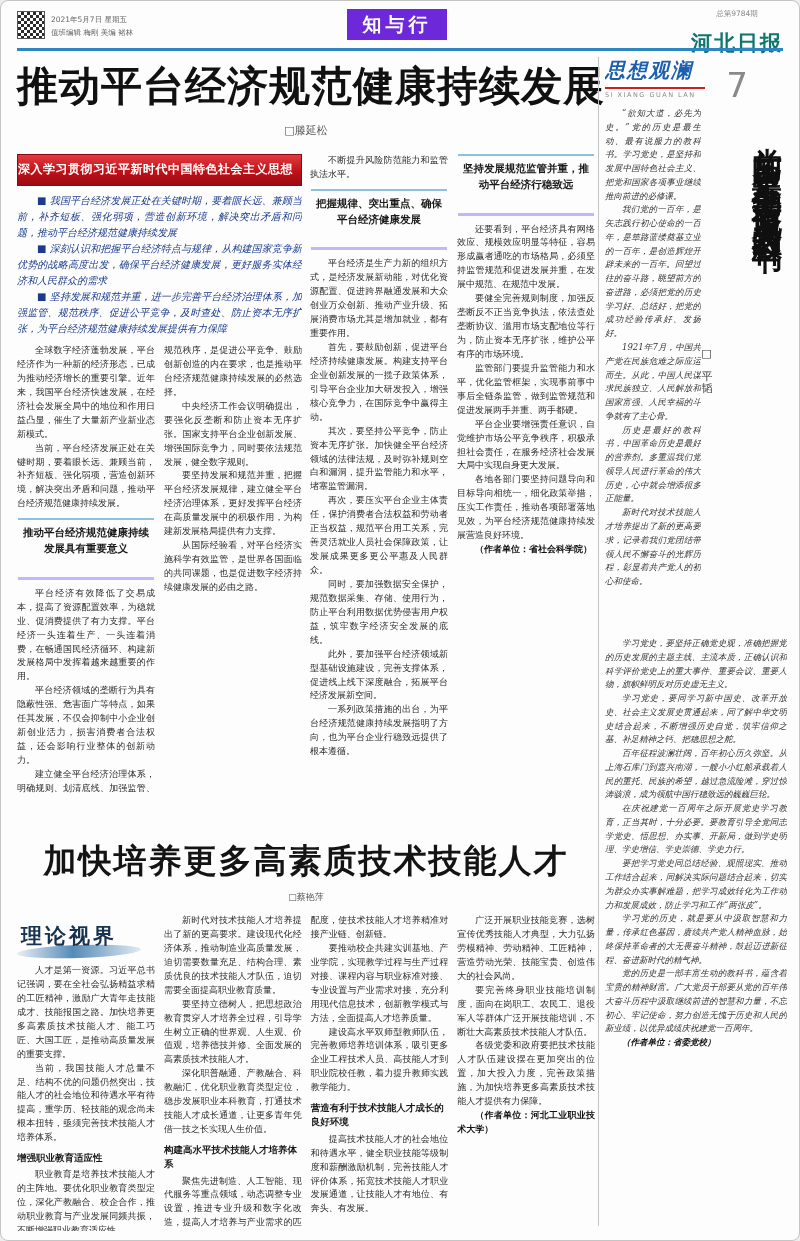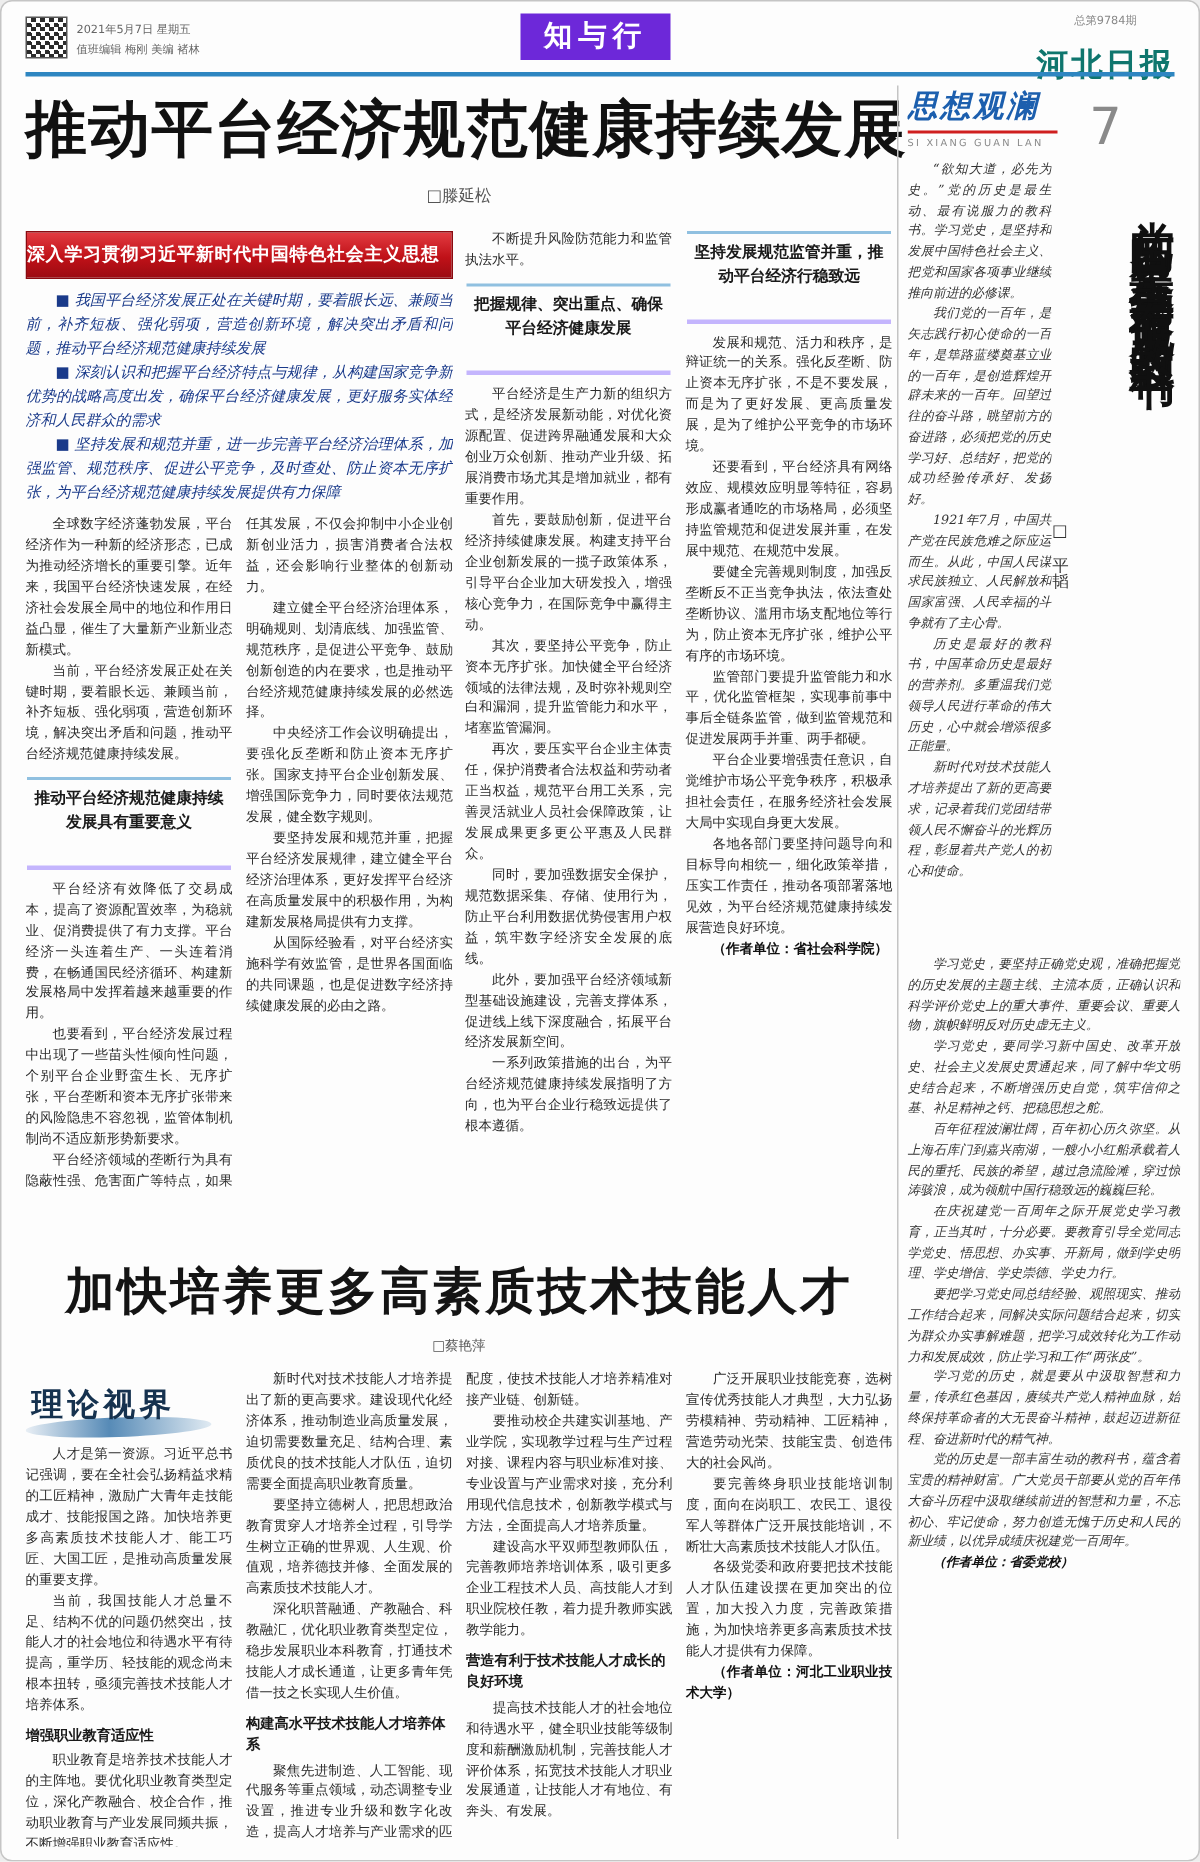--- a/index.html
+++ b/index.html
@@ -109,40 +109,38 @@
         <div class="summary">
             <p>■ 我国平台经济发展正处在关键时期，要着眼长远、兼顾当前，补齐短板、强化弱项，营造创新环境，解决突出矛盾和问题，推动平台经济规范健康持续发展</p>
             <p>■ 深刻认识和把握平台经济特点与规律，从构建国家竞争新优势的战略高度出发，确保平台经济健康发展，更好服务实体经济和人民群众的需求</p>
             <p>■ 坚持发展和规范并重，进一步完善平台经济治理体系，加强监管、规范秩序、促进公平竞争，及时查处、防止资本无序扩张，为平台经济规范健康持续发展提供有力保障</p>
           </div>
         <div class="left-cols colwrap">
             <p>全球数字经济蓬勃发展，平台经济作为一种新的经济形态，已成为推动经济增长的重要引擎。近年来，我国平台经济快速发展，在经济社会发展全局中的地位和作用日益凸显，催生了大量新产业新业态新模式。</p>
             <p>当前，平台经济发展正处在关键时期，要着眼长远、兼顾当前，补齐短板、强化弱项，营造创新环境，解决突出矛盾和问题，推动平台经济规范健康持续发展。</p>
             <h4>推动平台经济规范健康持续发展具有重要意义</h4>
             <p>平台经济有效降低了交易成本，提高了资源配置效率，为稳就业、促消费提供了有力支撑。平台经济一头连着生产、一头连着消费，在畅通国民经济循环、构建新发展格局中发挥着越来越重要的作用。</p>
-            <p>也要看到，平台经济发展过程中出现了一些苗头性倾向性问题，个别平台企业野蛮生长、无序扩张，平台垄断和资本无序扩张带来的风险隐患不容忽视，监管体制机制尚不适应新形势新要求。</p>
             <p>平台经济领域的垄断行为具有隐蔽性强、危害面广等特点，如果任其发展，不仅会抑制中小企业创新创业活力，损害消费者合法权益，还会影响行业整体的创新动力。</p>
             <p>建立健全平台经济治理体系，明确规则、划清底线、加强监管、规范秩序，是促进公平竞争、鼓励创新创造的内在要求，也是推动平台经济规范健康持续发展的必然选择。</p>
             <p>中央经济工作会议明确提出，要强化反垄断和防止资本无序扩张。国家支持平台企业创新发展、增强国际竞争力，同时要依法规范发展，健全数字规则。</p>
             <p>要坚持发展和规范并重，把握平台经济发展规律，建立健全平台经济治理体系，更好发挥平台经济在高质量发展中的积极作用，为构建新发展格局提供有力支撑。</p>
             <p>从国际经验看，对平台经济实施科学有效监管，是世界各国面临的共同课题，也是促进数字经济持续健康发展的必由之路。</p>
           </div>
       </div>
       <div class="top-right colwrap">
           <p>不断提升风险防范能力和监管执法水平。</p>
           <h4>把握规律、突出重点、确保平台经济健康发展</h4>
           <p>平台经济是生产力新的组织方式，是经济发展新动能，对优化资源配置、促进跨界融通发展和大众创业万众创新、推动产业升级、拓展消费市场尤其是增加就业，都有重要作用。</p>
           <p>首先，要鼓励创新，促进平台经济持续健康发展。构建支持平台企业创新发展的一揽子政策体系，引导平台企业加大研发投入，增强核心竞争力，在国际竞争中赢得主动。</p>
           <p>其次，要坚持公平竞争，防止资本无序扩张。加快健全平台经济领域的法律法规，及时弥补规则空白和漏洞，提升监管能力和水平，堵塞监管漏洞。</p>
           <p>再次，要压实平台企业主体责任，保护消费者合法权益和劳动者正当权益，规范平台用工关系，完善灵活就业人员社会保障政策，让发展成果更多更公平惠及人民群众。</p>
           <p>同时，要加强数据安全保护，规范数据采集、存储、使用行为，防止平台利用数据优势侵害用户权益，筑牢数字经济安全发展的底线。</p>
           <p>此外，要加强平台经济领域新型基础设施建设，完善支撑体系，促进线上线下深度融合，拓展平台经济发展新空间。</p>
           <p>一系列政策措施的出台，为平台经济规范健康持续发展指明了方向，也为平台企业行稳致远提供了根本遵循。</p>
           <h4>坚持发展规范监管并重，推动平台经济行稳致远</h4>
-          <p>发展和规范、活力和秩序，是辩证统一的关系。强化反垄断、防止资本无序扩张，不是不要发展，而是为了更好发展、更高质量发展，是为了维护公平竞争的市场环境。</p>
           <p>还要看到，平台经济具有网络效应、规模效应明显等特征，容易形成赢者通吃的市场格局，必须坚持监管规范和促进发展并重，在发展中规范、在规范中发展。</p>
           <p>要健全完善规则制度，加强反垄断反不正当竞争执法，依法查处垄断协议、滥用市场支配地位等行为，防止资本无序扩张，维护公平有序的市场环境。</p>
           <p>监管部门要提升监管能力和水平，优化监管框架，实现事前事中事后全链条监管，做到监管规范和促进发展两手并重、两手都硬。</p>
           <p>平台企业要增强责任意识，自觉维护市场公平竞争秩序，积极承担社会责任，在服务经济社会发展大局中实现自身更大发展。</p>
           <p>各地各部门要坚持问题导向和目标导向相统一，细化政策举措，压实工作责任，推动各项部署落地见效，为平台经济规范健康持续发展营造良好环境。</p>
           <p class="bnote">（作者单位：省社会科学院）</p>
         </div>
     </div>
   </div>
 

